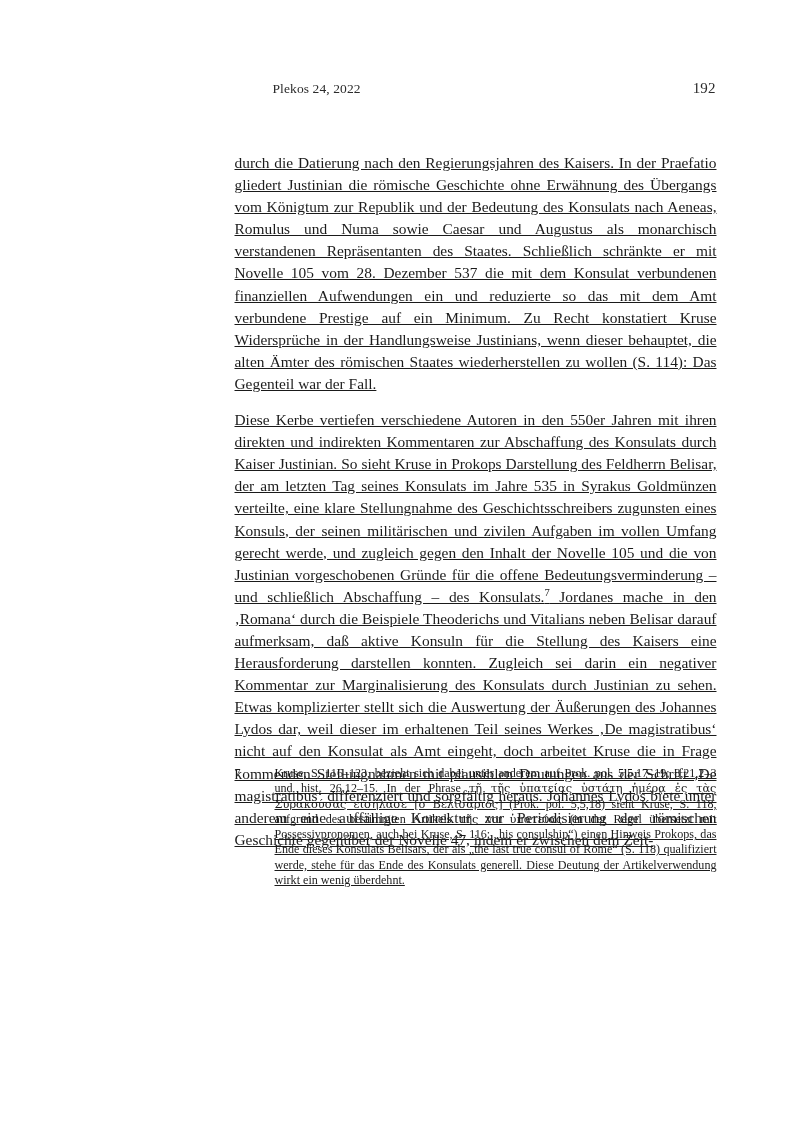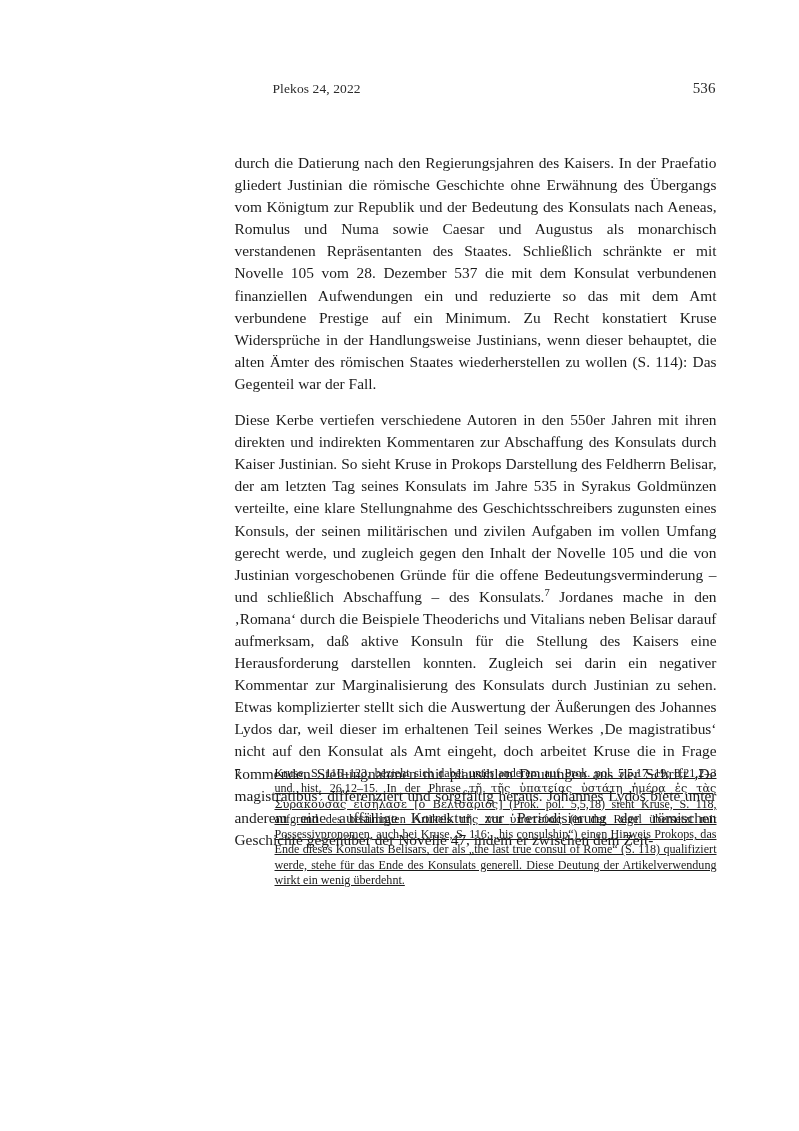--- a/index.html
+++ b/index.html
@@ -40,20 +40,21 @@
   .running-head .rh-folio {
     font-size: 15px;
   }
 
   
   .textblock {
     position: absolute;
     left: 160px;
     top: 144px;
     width: 482px;
+    text-decoration: underline;
   }
   .textblock p {
     margin: 0 0 14px 0;
     font-size: 15.4px;
     line-height: 22.1px;
     text-align: justify;
     text-justify: inter-word;
     hyphens: manual;
     -webkit-hyphens: manual;
     color: #1b1b1b;
@@ -99,21 +100,21 @@
     font-size: 0.94em;
   }
 </style>
 </head>
 <body>
 
 <div class="page">
 
   <div class="running-head">
     <span class="rh-title">Plekos 24, 2022</span>
-    <span class="rh-folio">536</span>
+    <span class="rh-folio">192</span>
   </div>
 
   <div class="textblock">
 
     <p>
       <span>durch die Datierung nach den Regierungsjahren des Kaisers. In der Praefatio gliedert Justinian die römische Geschichte ohne Erwähnung des Übergangs vom Königtum zur Republik und der Bedeutung des Konsulats nach Aeneas, Romulus und Numa sowie Caesar und Augustus als monarchisch verstandenen Repräsentanten des Staates. Schließlich schränkte er mit Novelle 105 vom 28. Dezember 537 die mit dem Konsulat verbundenen finanziellen Aufwendungen ein und reduzierte so das mit dem Amt verbundene Prestige auf ein Minimum. Zu Recht konstatiert Kruse Widersprüche in der Handlungsweise Justinians, wenn dieser behauptet, die alten Ämter des römischen Staates wiederherstellen zu wollen (S. 114): Das Gegenteil war der Fall.</span>
     </p>
 
     <p>
       <span>Diese Kerbe vertiefen verschiedene Autoren in den 550er Jahren mit ihren direkten und indirekten Kommentaren zur Abschaffung des Konsulats durch Kaiser Justinian. So sieht Kruse in Prokops Darstellung des Feldherrn Belisar, der am letzten Tag seines Konsulats im Jahre 535 in Syrakus Goldmünzen verteilte, eine klare Stellungnahme des Geschichtsschreibers zugunsten eines Konsuls, der seinen militärischen und zivilen Aufgaben im vollen Umfang gerecht werde, und zugleich gegen den Inhalt der Novelle 105 und die von Justinian vorgeschobenen Gründe für die offene Bedeutungsverminderung – und schließlich Abschaffung – des Konsulats.</span><sup class="fn-ref">7</sup><span> Jordanes mache in den ‚Romana‘ durch die Beispiele Theoderichs und Vitalians neben Belisar darauf aufmerksam, daß aktive Konsuln für die Stellung des Kaisers eine Herausforderung darstellen konnten. Zugleich sei darin ein negativer Kommentar zur Marginalisierung des Konsulats durch Justinian zu sehen. Etwas komplizierter stellt sich die Auswertung der Äußerungen des Johannes Lydos dar, weil dieser im erhaltenen Teil seines Werkes ‚De magistratibus‘ nicht auf den Konsulat als Amt eingeht, doch arbeitet Kruse die in Frage kommenden Stellungnahmen mit plausiblen Deutungen aus der Schrift ‚De magistratibus‘ differenziert und sorgfältig heraus. Johannes Lydos biete unter anderem eine auffällige Korrektur zur Periodisierung der römischen Geschichte gegenüber der Novelle 47, indem er zwischen dem Zeit-</span>

